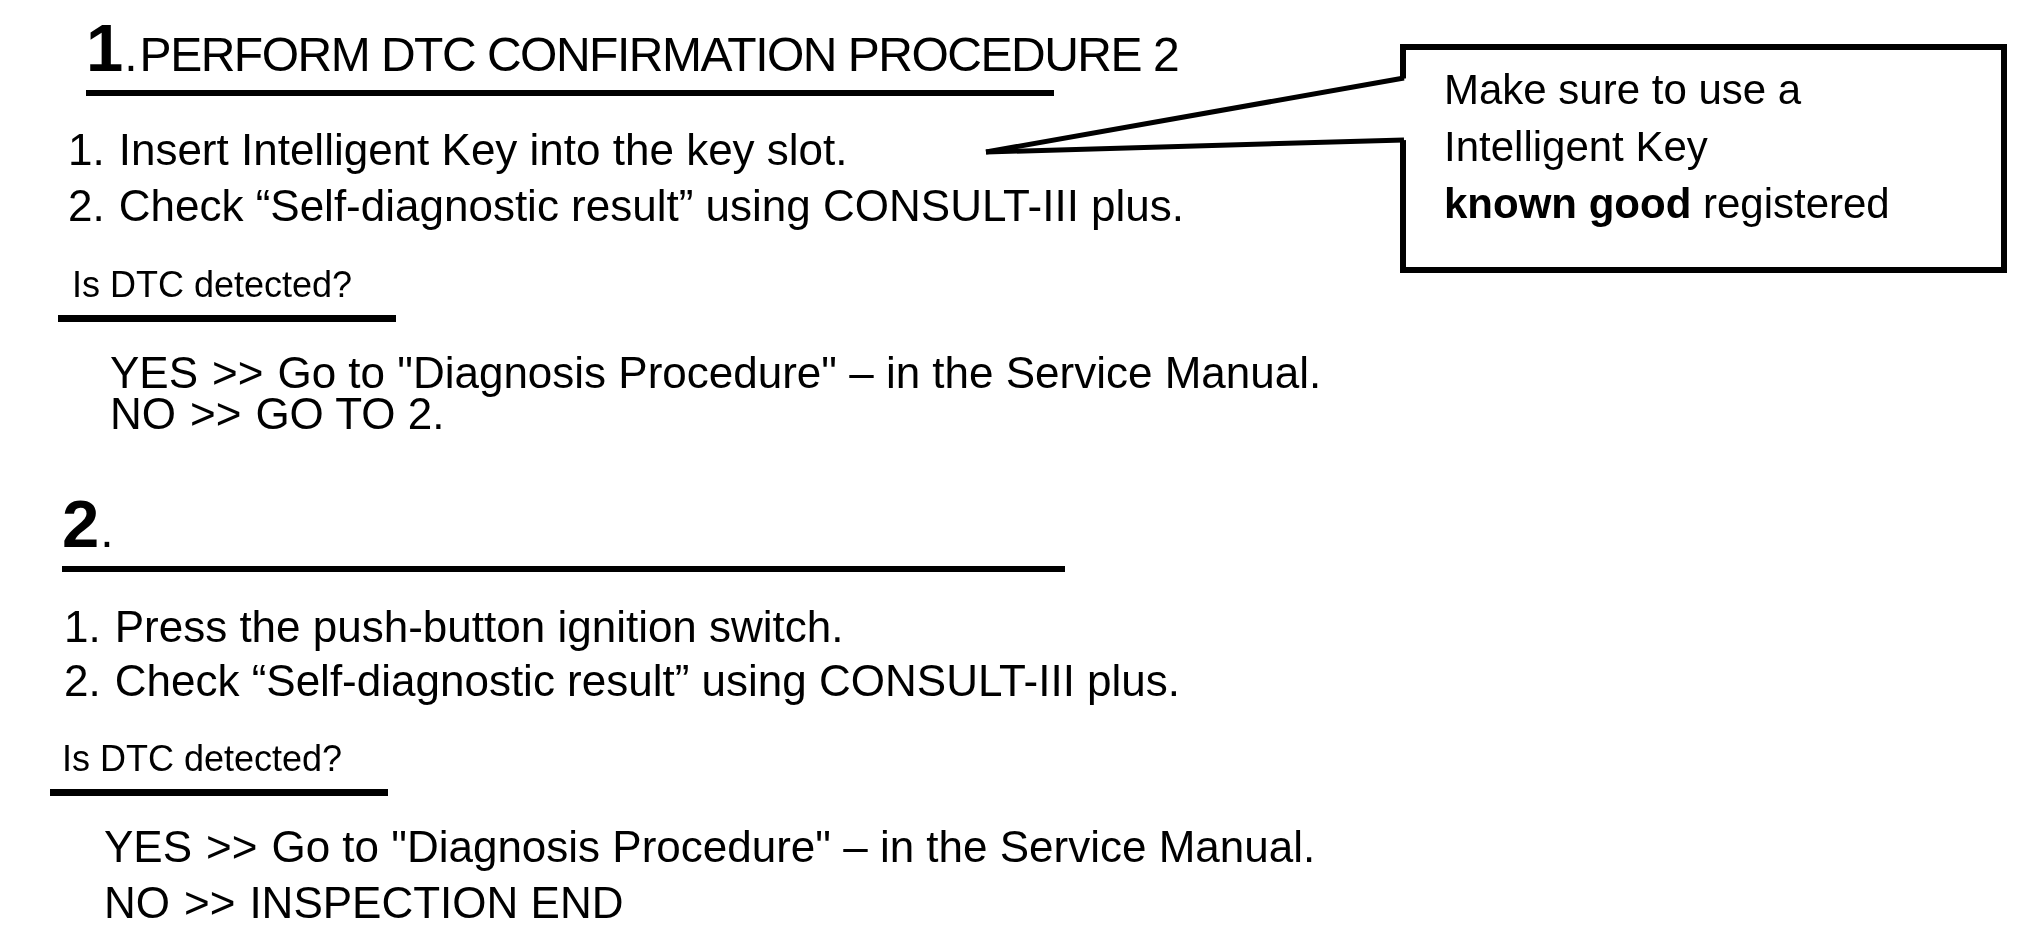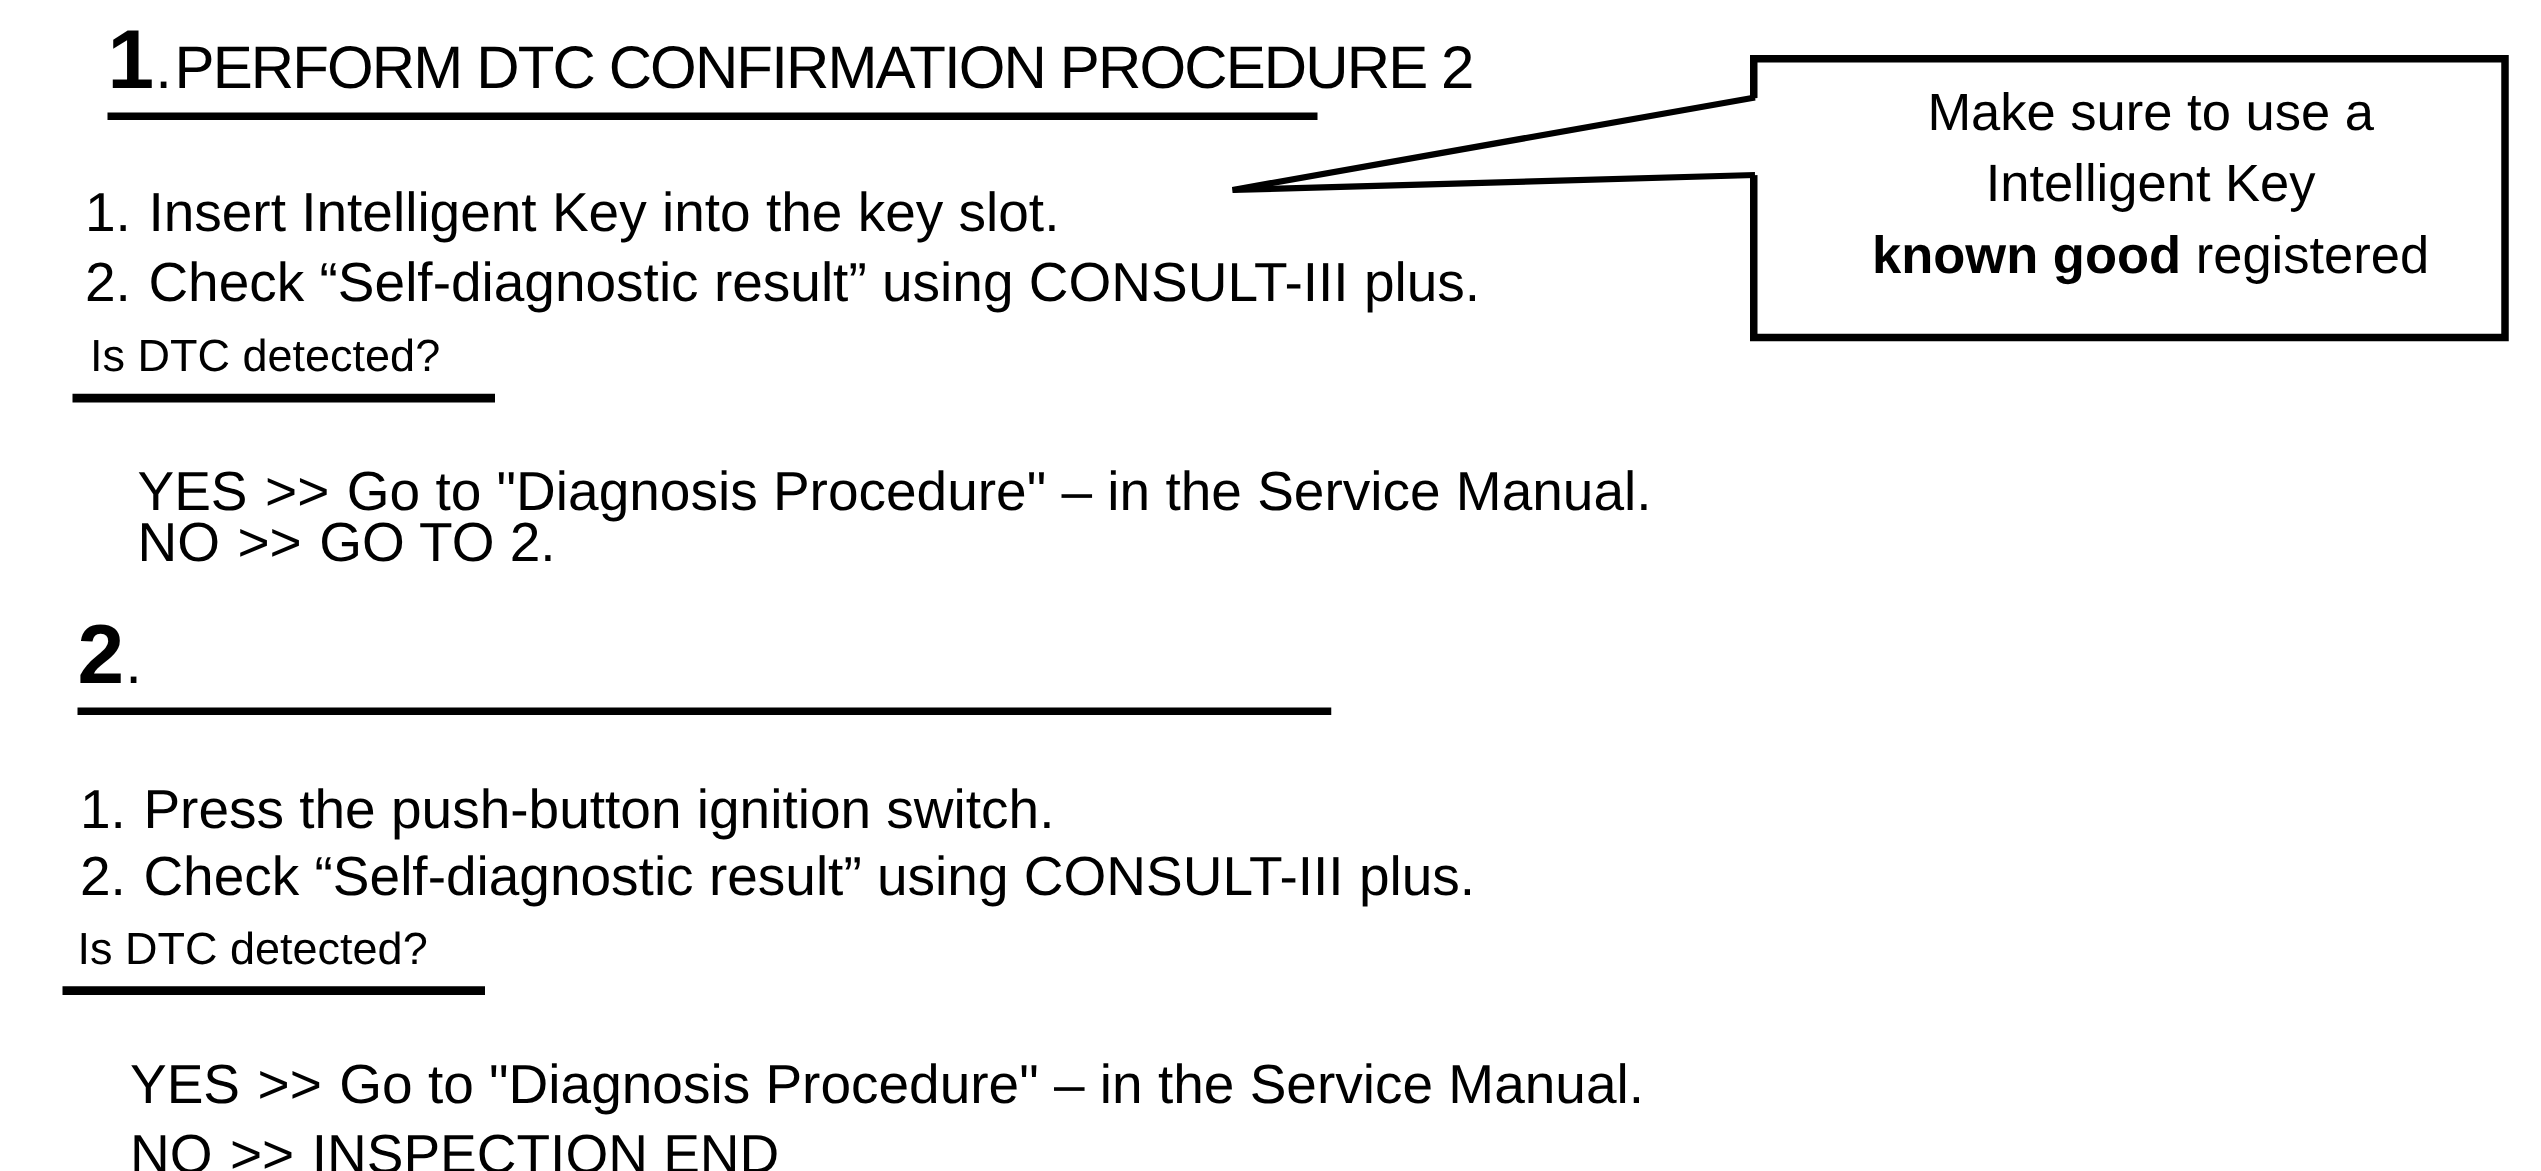--- a/index.html
+++ b/index.html
@@ -14,35 +14,34 @@
   .abs { position: absolute; white-space: nowrap; }
 
   
   .heading { display: flex; align-items: baseline; }
   .hnum  { font-size: 67px; font-weight: bold; line-height: 1; letter-spacing: -1px; }
   .hdot  { font-size: 48px; line-height: 1; margin: 0 2px 0 2px; }
   .htext { font-size: 48px; line-height: 1; letter-spacing: -1.5px; }
   .hrule { position: absolute; height: 6px; background: #000; }
 
   
-  .step, .answer { font-size: 44px; line-height: 1.1; margin-top: 21px; }
+  .step, .answer { font-size: 44px; line-height: 1.1; }
   .step .num { margin-right: 14px; }
   .question { font-size: 36px; line-height: 1.1; }
   .qrule { position: absolute; height: 7px; background: #000; }
   .answer .sep { margin: 0 14px 0 14px; }
 
   
   #callout-svg { position: absolute; left: 0; top: 0; z-index: 1; pointer-events: none; }
   .callout-text {
     position: absolute; left: 1400px; top: 47px; width: 607px; height: 223px;
     box-sizing: border-box;
     padding: 14px 10px 0 44px;
     font-size: 42px; line-height: 57px;
     z-index: 2;
-    text-align: center;
   }
   .callout-text .bold { font-weight: bold; }
 </style>
 </head>
 <body>
 
 <div class="abs heading" style="left:86px; top:14px;">
   <span class="hnum">1</span>
     <span class="hdot">.</span>
     <span class="htext">PERFORM DTC CONFIRMATION PROCEDURE 2</span>

